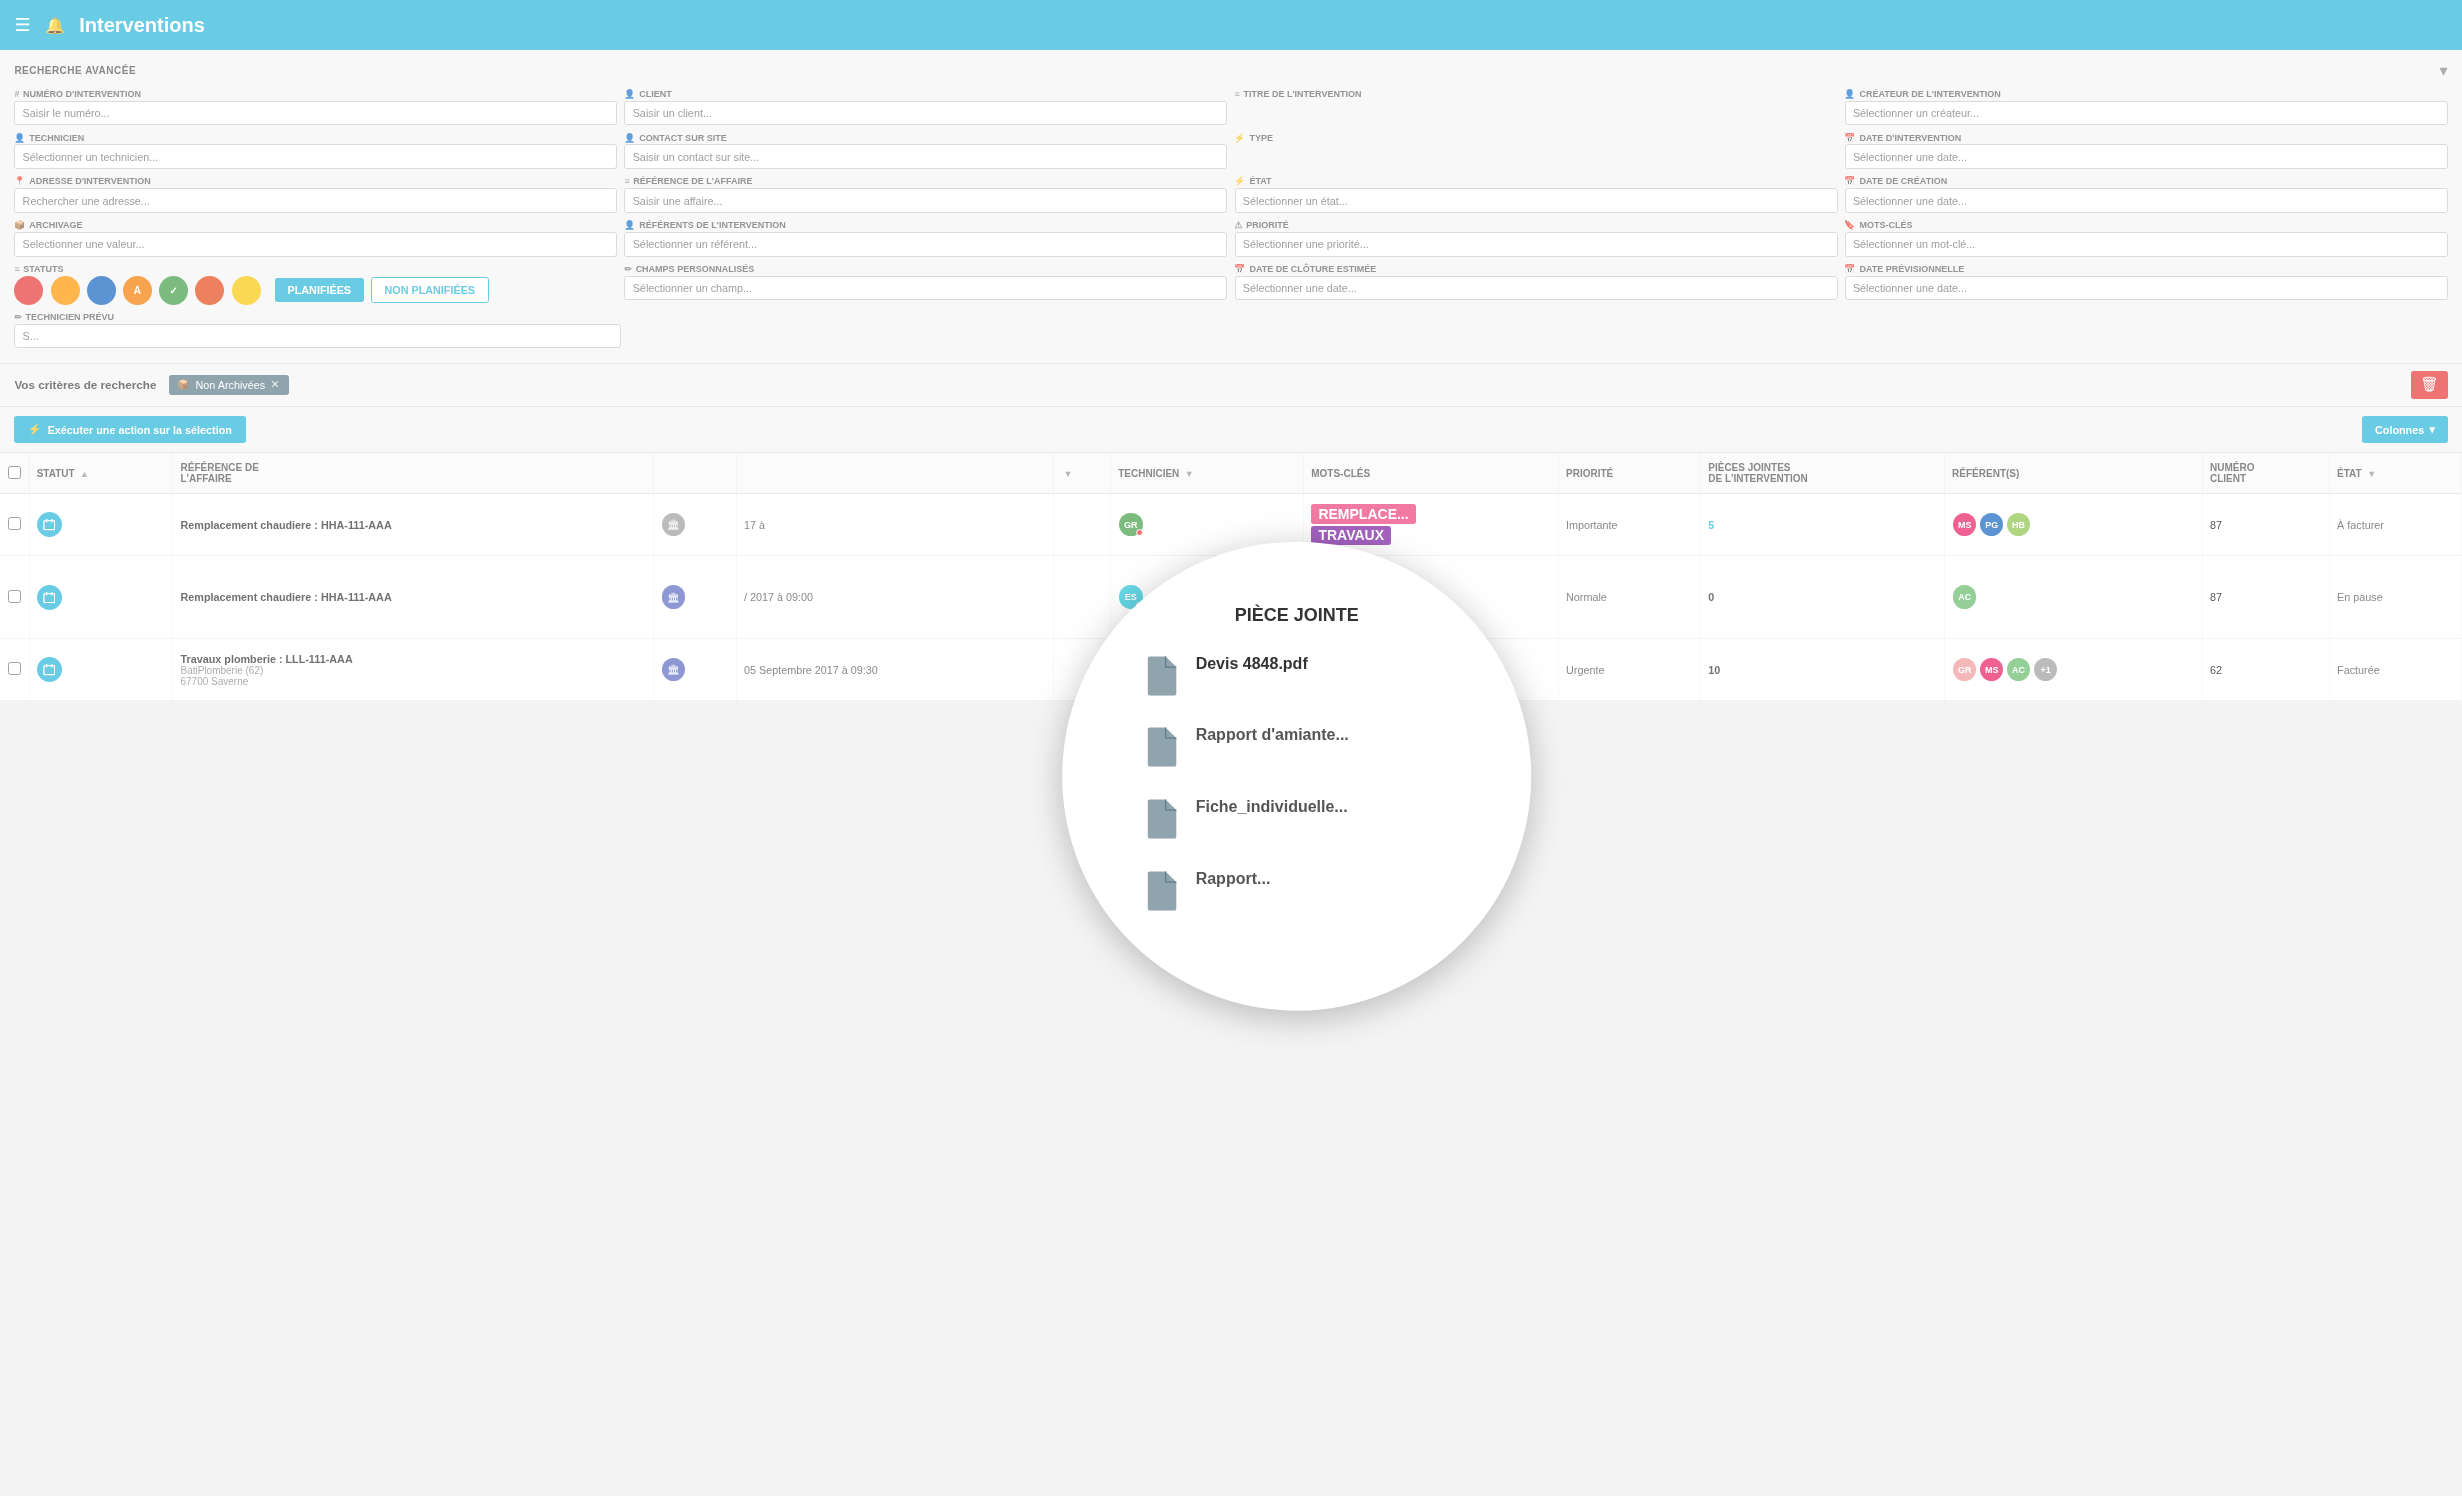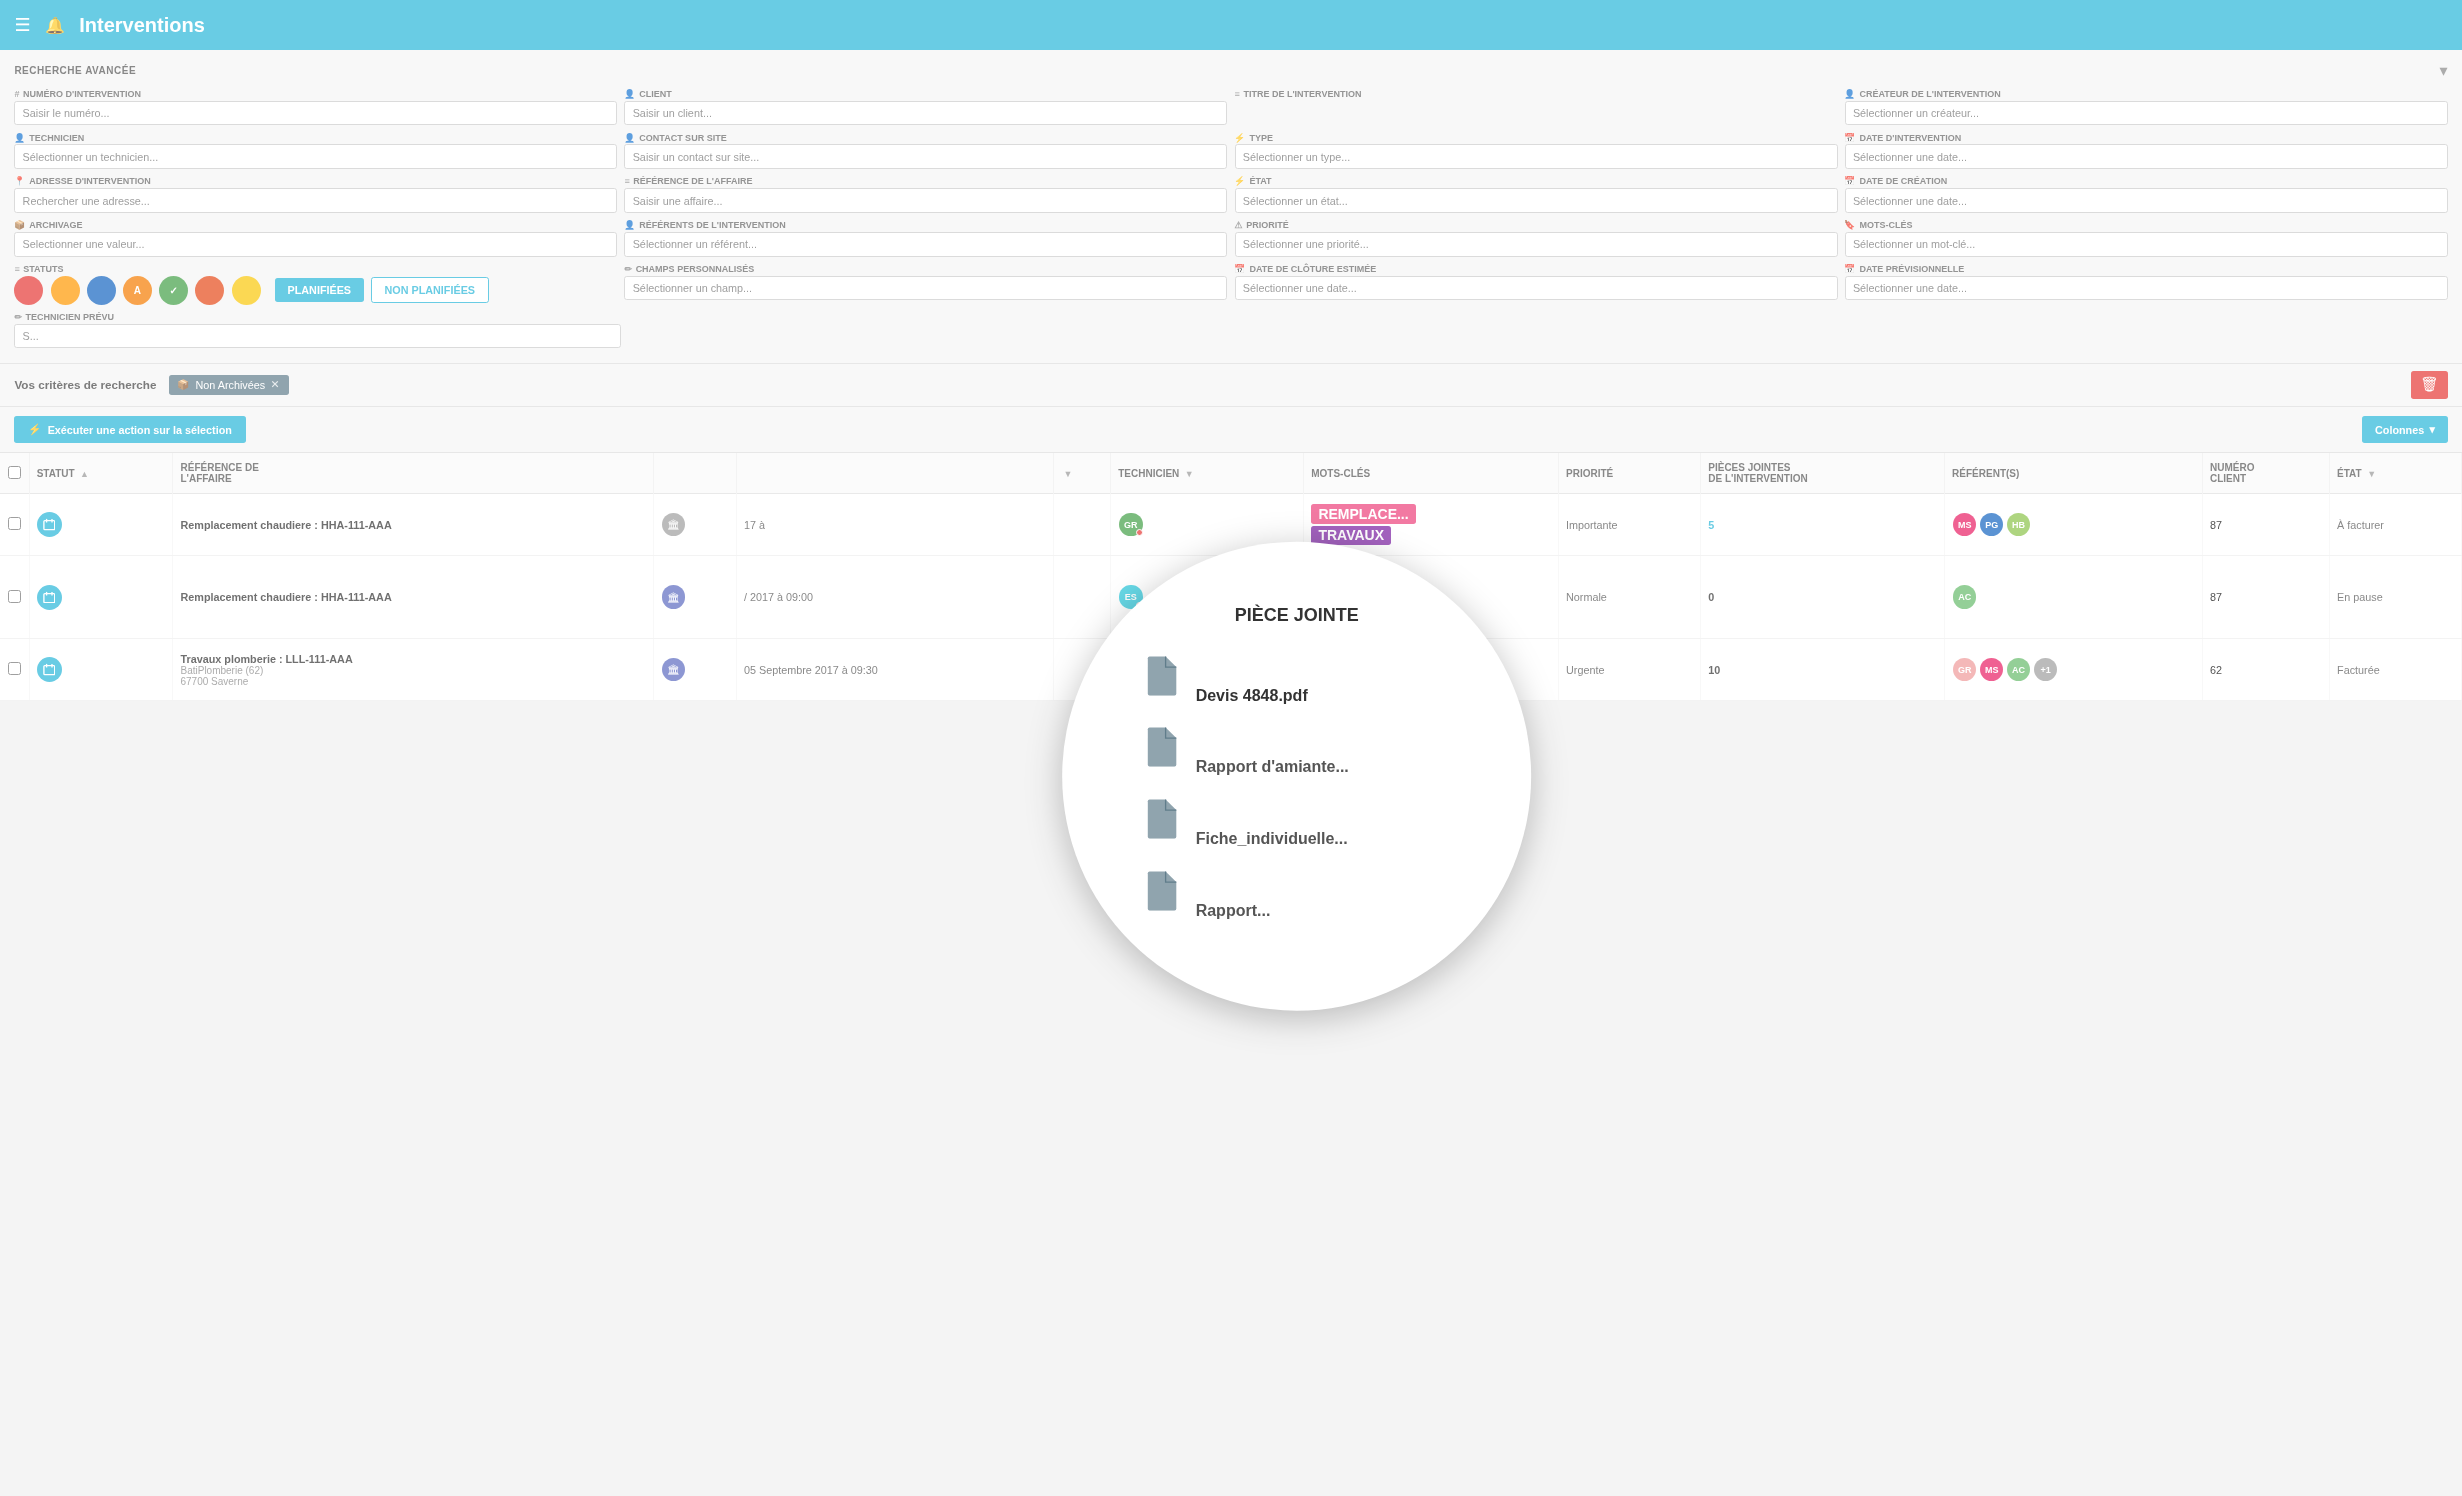--- a/index.html
+++ b/index.html
@@ -178,21 +178,21 @@
     }
     .popup-header {
       font-size: 18px;
       font-weight: 700;
       color: #333;
       margin-bottom: 18px;
       margin-top: 36px;
     }
     .popup-item {
       display: flex;
-      align-items: flex-end;
+      align-items: flex-start;
       gap: 18px;
       width: 306px;
       margin: 10.8px 0;
       cursor: pointer;
     }
     .popup-file-icon {
       color: #90a4ae;
       font-size: 36px;
     }
     .popup-file-name {
@@ -239,21 +239,20 @@
     <div class="field-group">
       <div class="field-label"><span class="lbl-icon">👤</span> TECHNICIEN</div>
       <input class="field-input" type="text" placeholder="Sélectionner un technicien..." style="">
     </div>
     <div class="field-group">
       <div class="field-label"><span class="lbl-icon">👤</span> CONTACT SUR SITE</div>
       <input class="field-input" type="text" placeholder="Saisir un contact sur site..." style="">
     </div>
     <div class="field-group">
       <div class="field-label"><span class="lbl-icon">⚡</span> TYPE</div>
-      <input class="field-input" type="text" placeholder="Sélectionner un type..." style="">
     </div>
     <div class="field-group">
       <div class="field-label"><span class="lbl-icon">📅</span> DATE D'INTERVENTION</div>
       <input class="field-input" type="text" placeholder="Sélectionner une date..." style="">
     </div>
   </div>
 
   <div class="search-grid">
     <div class="field-group">
       <div class="field-label"><span class="lbl-icon">📍</span> ADRESSE D'INTERVENTION</div>

